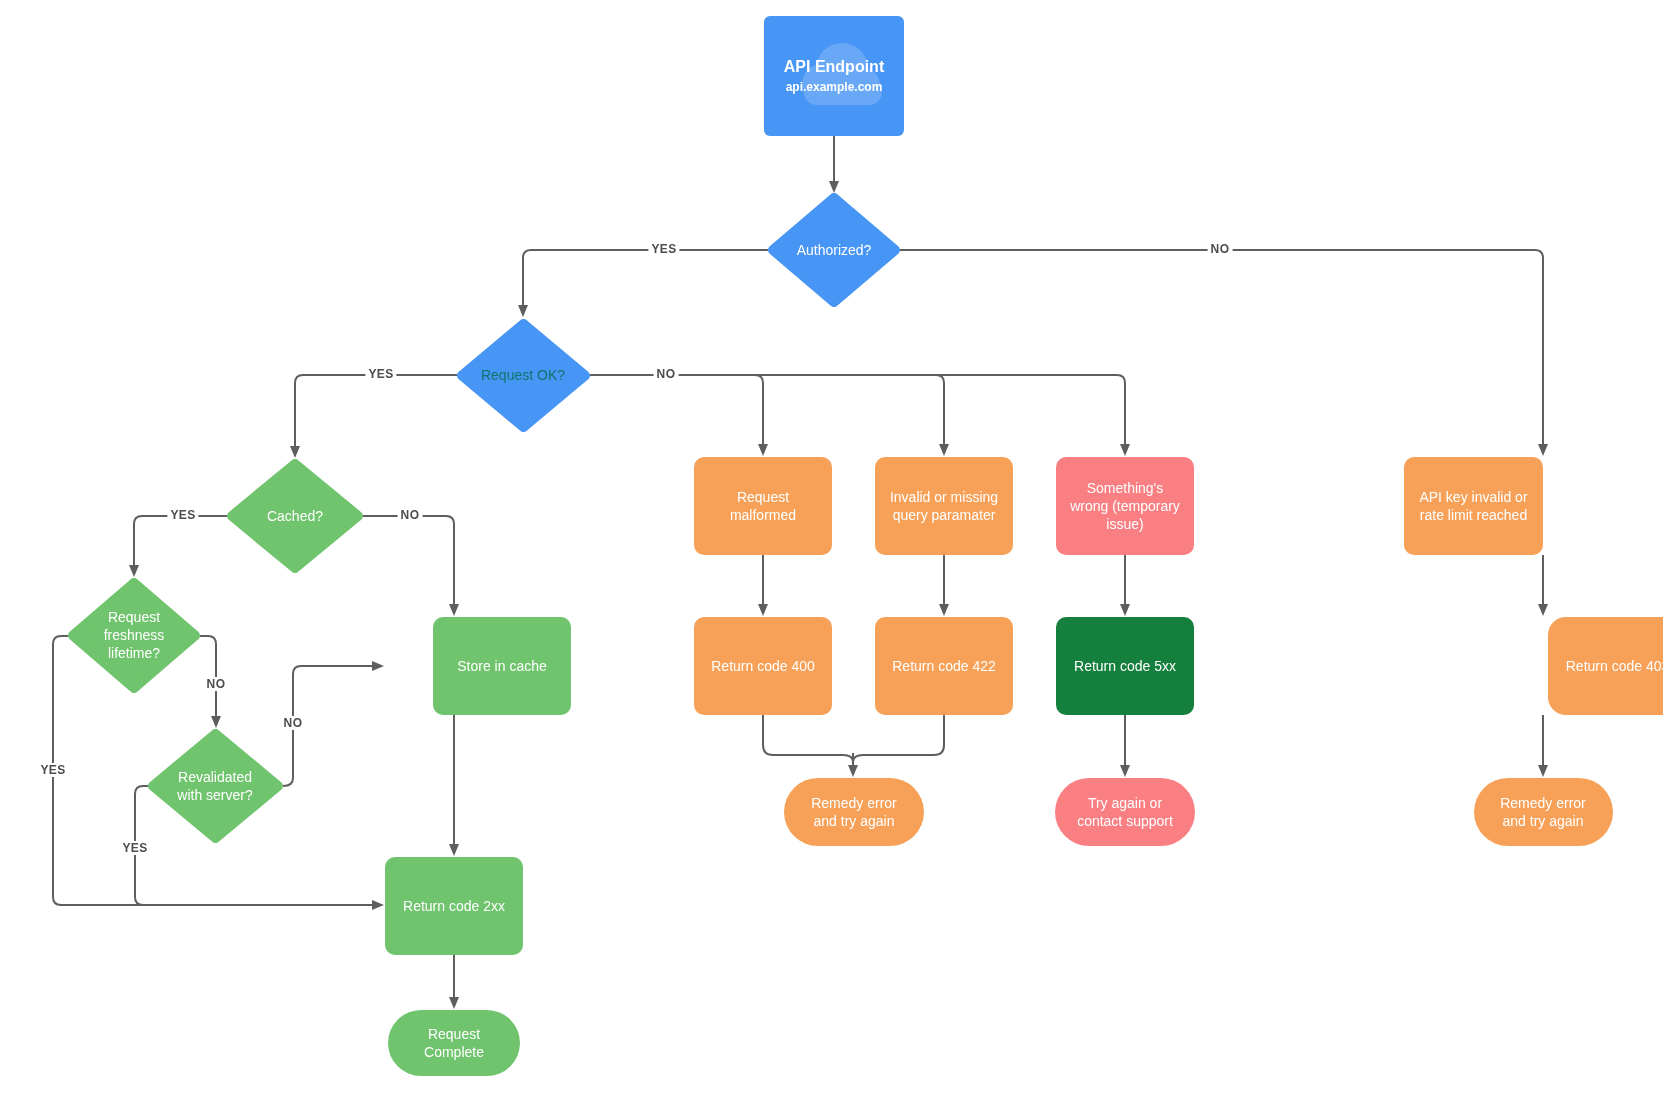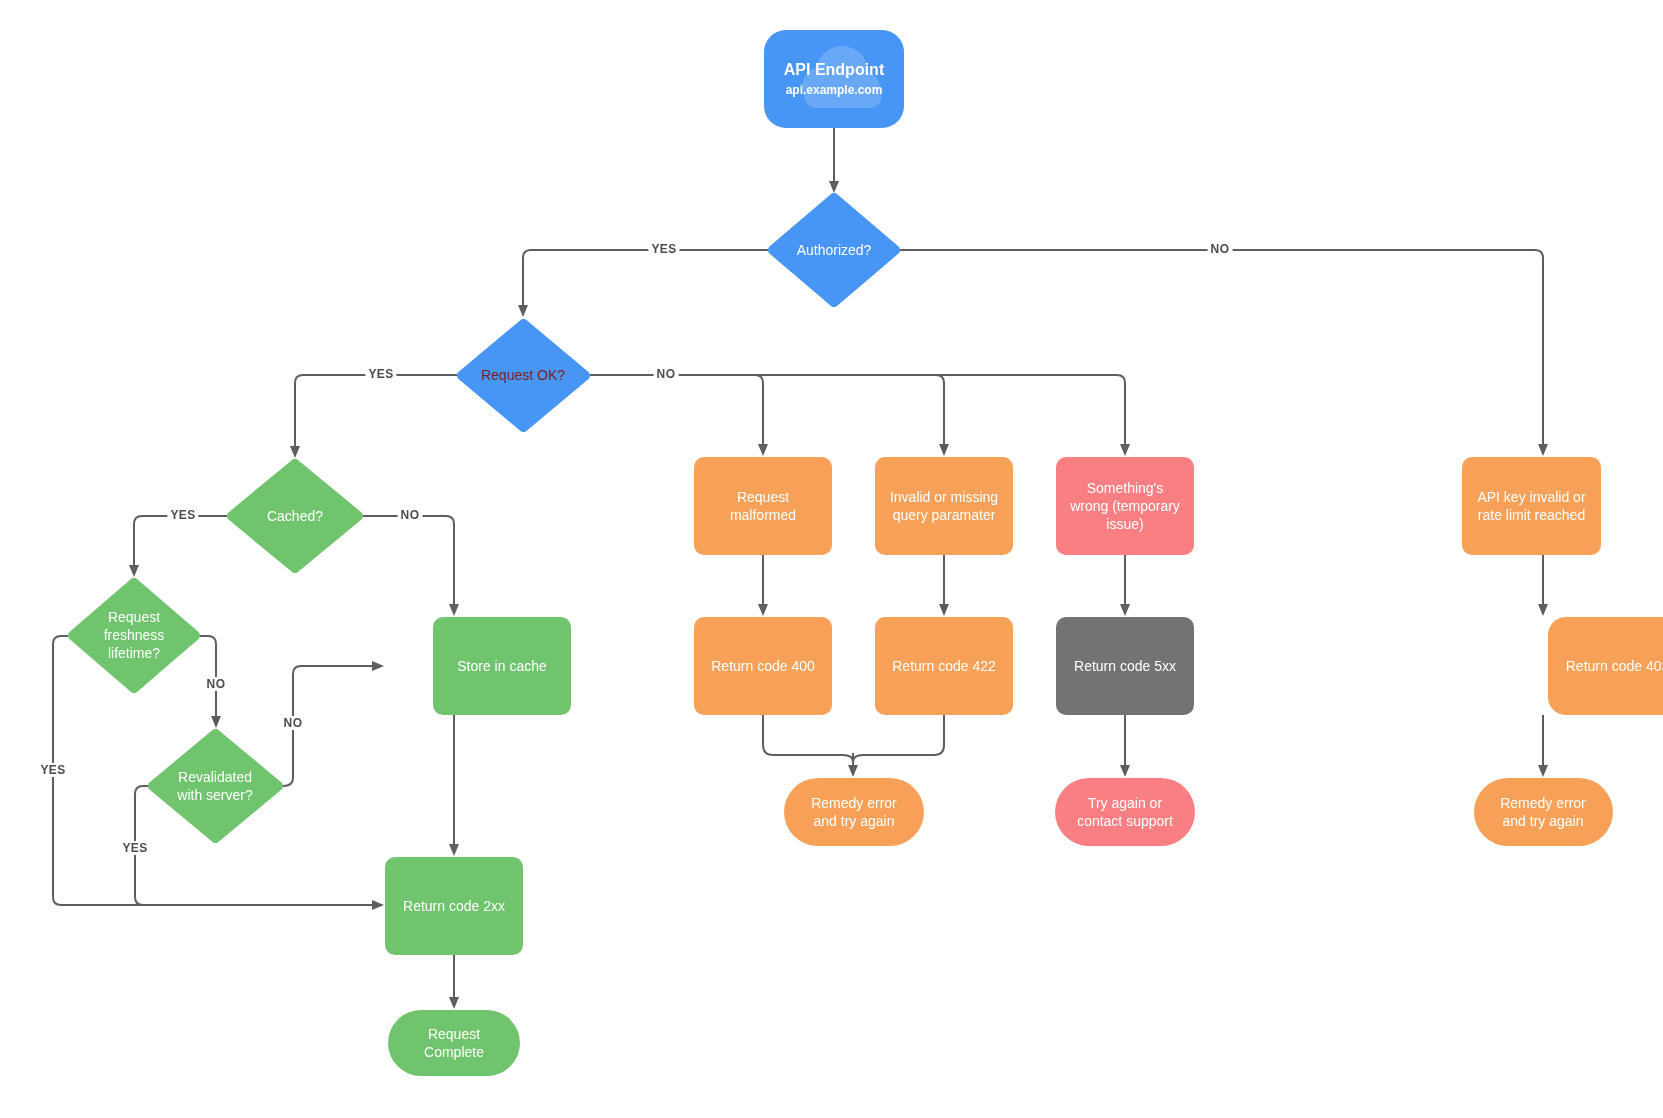--- a/index.html
+++ b/index.html
@@ -46,21 +46,21 @@
       <path d="M 763 555 L 763 605" fill="none" stroke="#5E5E5E" stroke-width="2" marker-end="url(#arrow)"></path>
       <path d="M 944 555 L 944 605" fill="none" stroke="#5E5E5E" stroke-width="2" marker-end="url(#arrow)"></path>
       <path d="M 1125 555 L 1125 605" fill="none" stroke="#5E5E5E" stroke-width="2" marker-end="url(#arrow)"></path>
       <path d="M 763 715 L 763 745 Q 763 755 773 755 L 843 755 Q 853 755 853 762" fill="none" stroke="#5E5E5E" stroke-width="2"></path>
       <path d="M 944 715 L 944 745 Q 944 755 934 755 L 863 755 Q 853 755 853 762" fill="none" stroke="#5E5E5E" stroke-width="2"></path>
       <path d="M 853 753 L 853 766" fill="none" stroke="#5E5E5E" stroke-width="2" marker-end="url(#arrow)"></path>
       <path d="M 1125 715 L 1125 766" fill="none" stroke="#5E5E5E" stroke-width="2" marker-end="url(#arrow)"></path>
       <path d="M 1543 555 L 1543 605" fill="none" stroke="#5E5E5E" stroke-width="2" marker-end="url(#arrow)"></path>
       <path d="M 1543 715 L 1543 766" fill="none" stroke="#5E5E5E" stroke-width="2" marker-end="url(#arrow)"></path>
     </svg>
-    <div class="node rect" style="left: 764px; top: 30px; width: 140px; height: 98px; color: rgb(255, 255, 255); background: rgb(71, 149, 244); border-radius: 22px;">
+    <div class="node rect" style="left: 764px; top: 16px; width: 140px; height: 120px; color: rgb(255, 255, 255); background: rgb(71, 149, 244); border-radius: 6px;">
       <svg class="shape" viewBox="0 0 140 98">
         <g fill="#ffffff" opacity="0.18">
           <circle cx="58" cy="57" r="20"></circle>
           <circle cx="78" cy="42" r="26"></circle>
           <circle cx="99" cy="58" r="17"></circle>
           <rect x="40" y="52" width="78" height="26" rx="13"></rect>
         </g>
       </svg>
       <div class="label">
         <span class="t-big">API Endpoint</span>
@@ -68,21 +68,21 @@
       </div>
     </div>
     <div class="node diamond" style="left: 768px; top: 193px; width: 132px; height: 114px; color: rgb(255, 255, 255);">
       <svg class="shape" viewBox="0 0 132 114">
         <polygon points="66,5 127,57 66,109 5,57" fill="#4795F4" stroke="#4795F4" stroke-width="10" stroke-linejoin="round"></polygon>
       </svg>
       <div class="label">
         <span class="">Authorized?</span>
       </div>
     </div>
-    <div class="node diamond" style="left: 456.5px; top: 318.5px; width: 133px; height: 113px; color: #7f1d1d;">
+    <div class="node diamond" style="left: 456.5px; top: 318.5px; width: 133px; height: 113px; color: #0f766e;">
       <svg class="shape" viewBox="0 0 133 113">
         <polygon points="66.5,5 128,56.5 66.5,108 5,56.5" fill="#4795F4" stroke="#4795F4" stroke-width="10" stroke-linejoin="round"></polygon>
       </svg>
       <div class="label">
         <span class="">Request OK?</span>
       </div>
     </div>
     <div class="node diamond" style="left: 227px; top: 459px; width: 136px; height: 114px; color: rgb(255, 255, 255);">
       <svg class="shape" viewBox="0 0 136 114">
         <polygon points="68,5 131,57 68,109 5,57" fill="#6FC46D" stroke="#6FC46D" stroke-width="10" stroke-linejoin="round"></polygon>
@@ -148,38 +148,38 @@
     <div class="node rect" style="left: 694px; top: 617px; width: 138px; height: 98px; color: rgb(255, 255, 255); background: rgb(247, 161, 88); border-radius: 10px;">
       <div class="label">
         <span class="">Return code 400</span>
       </div>
     </div>
     <div class="node rect" style="left: 875px; top: 617px; width: 138px; height: 98px; color: rgb(255, 255, 255); background: rgb(247, 161, 88); border-radius: 10px;">
       <div class="label">
         <span class="">Return code 422</span>
       </div>
     </div>
-    <div class="node rect" style="left: 1056px; top: 617px; width: 138px; height: 98px; color: rgb(255, 255, 255); background: #737373; border-radius: 10px;">
+    <div class="node rect" style="left: 1056px; top: 617px; width: 138px; height: 98px; color: rgb(255, 255, 255); background: #15803d; border-radius: 10px;">
       <div class="label">
         <span class="">Return code 5xx</span>
       </div>
     </div>
     <div class="node pill" style="left: 784px; top: 778px; width: 140px; height: 68px; color: rgb(255, 255, 255); background: rgb(247, 161, 88); border-radius: 34px;">
       <div class="label">
         <span class="">Remedy error</span>
         <span class="">and try again</span>
       </div>
     </div>
     <div class="node pill" style="left: 1055px; top: 778px; width: 140px; height: 68px; color: rgb(255, 255, 255); background: rgb(249, 127, 130); border-radius: 34px;">
       <div class="label">
         <span class="">Try again or</span>
         <span class="">contact support</span>
       </div>
     </div>
-    <div class="node rect" style="left: 1462px; top: 457px; width: 139px; height: 98px; color: rgb(255, 255, 255); background: rgb(247, 161, 88); border-radius: 10px;">
+    <div class="node rect" style="left: 1404px; top: 457px; width: 139px; height: 98px; color: rgb(255, 255, 255); background: rgb(247, 161, 88); border-radius: 10px;">
       <div class="label">
         <span class="">API key invalid or</span>
         <span class="">rate limit reached</span>
       </div>
     </div>
     <div class="node rect" style="left: 1548px; top: 617px; width: 139px; height: 98px; color: rgb(255, 255, 255); background: rgb(247, 161, 88); border-radius: 18px;">
       <div class="label">
         <span class="">Return code 403</span>
       </div>
     </div>

